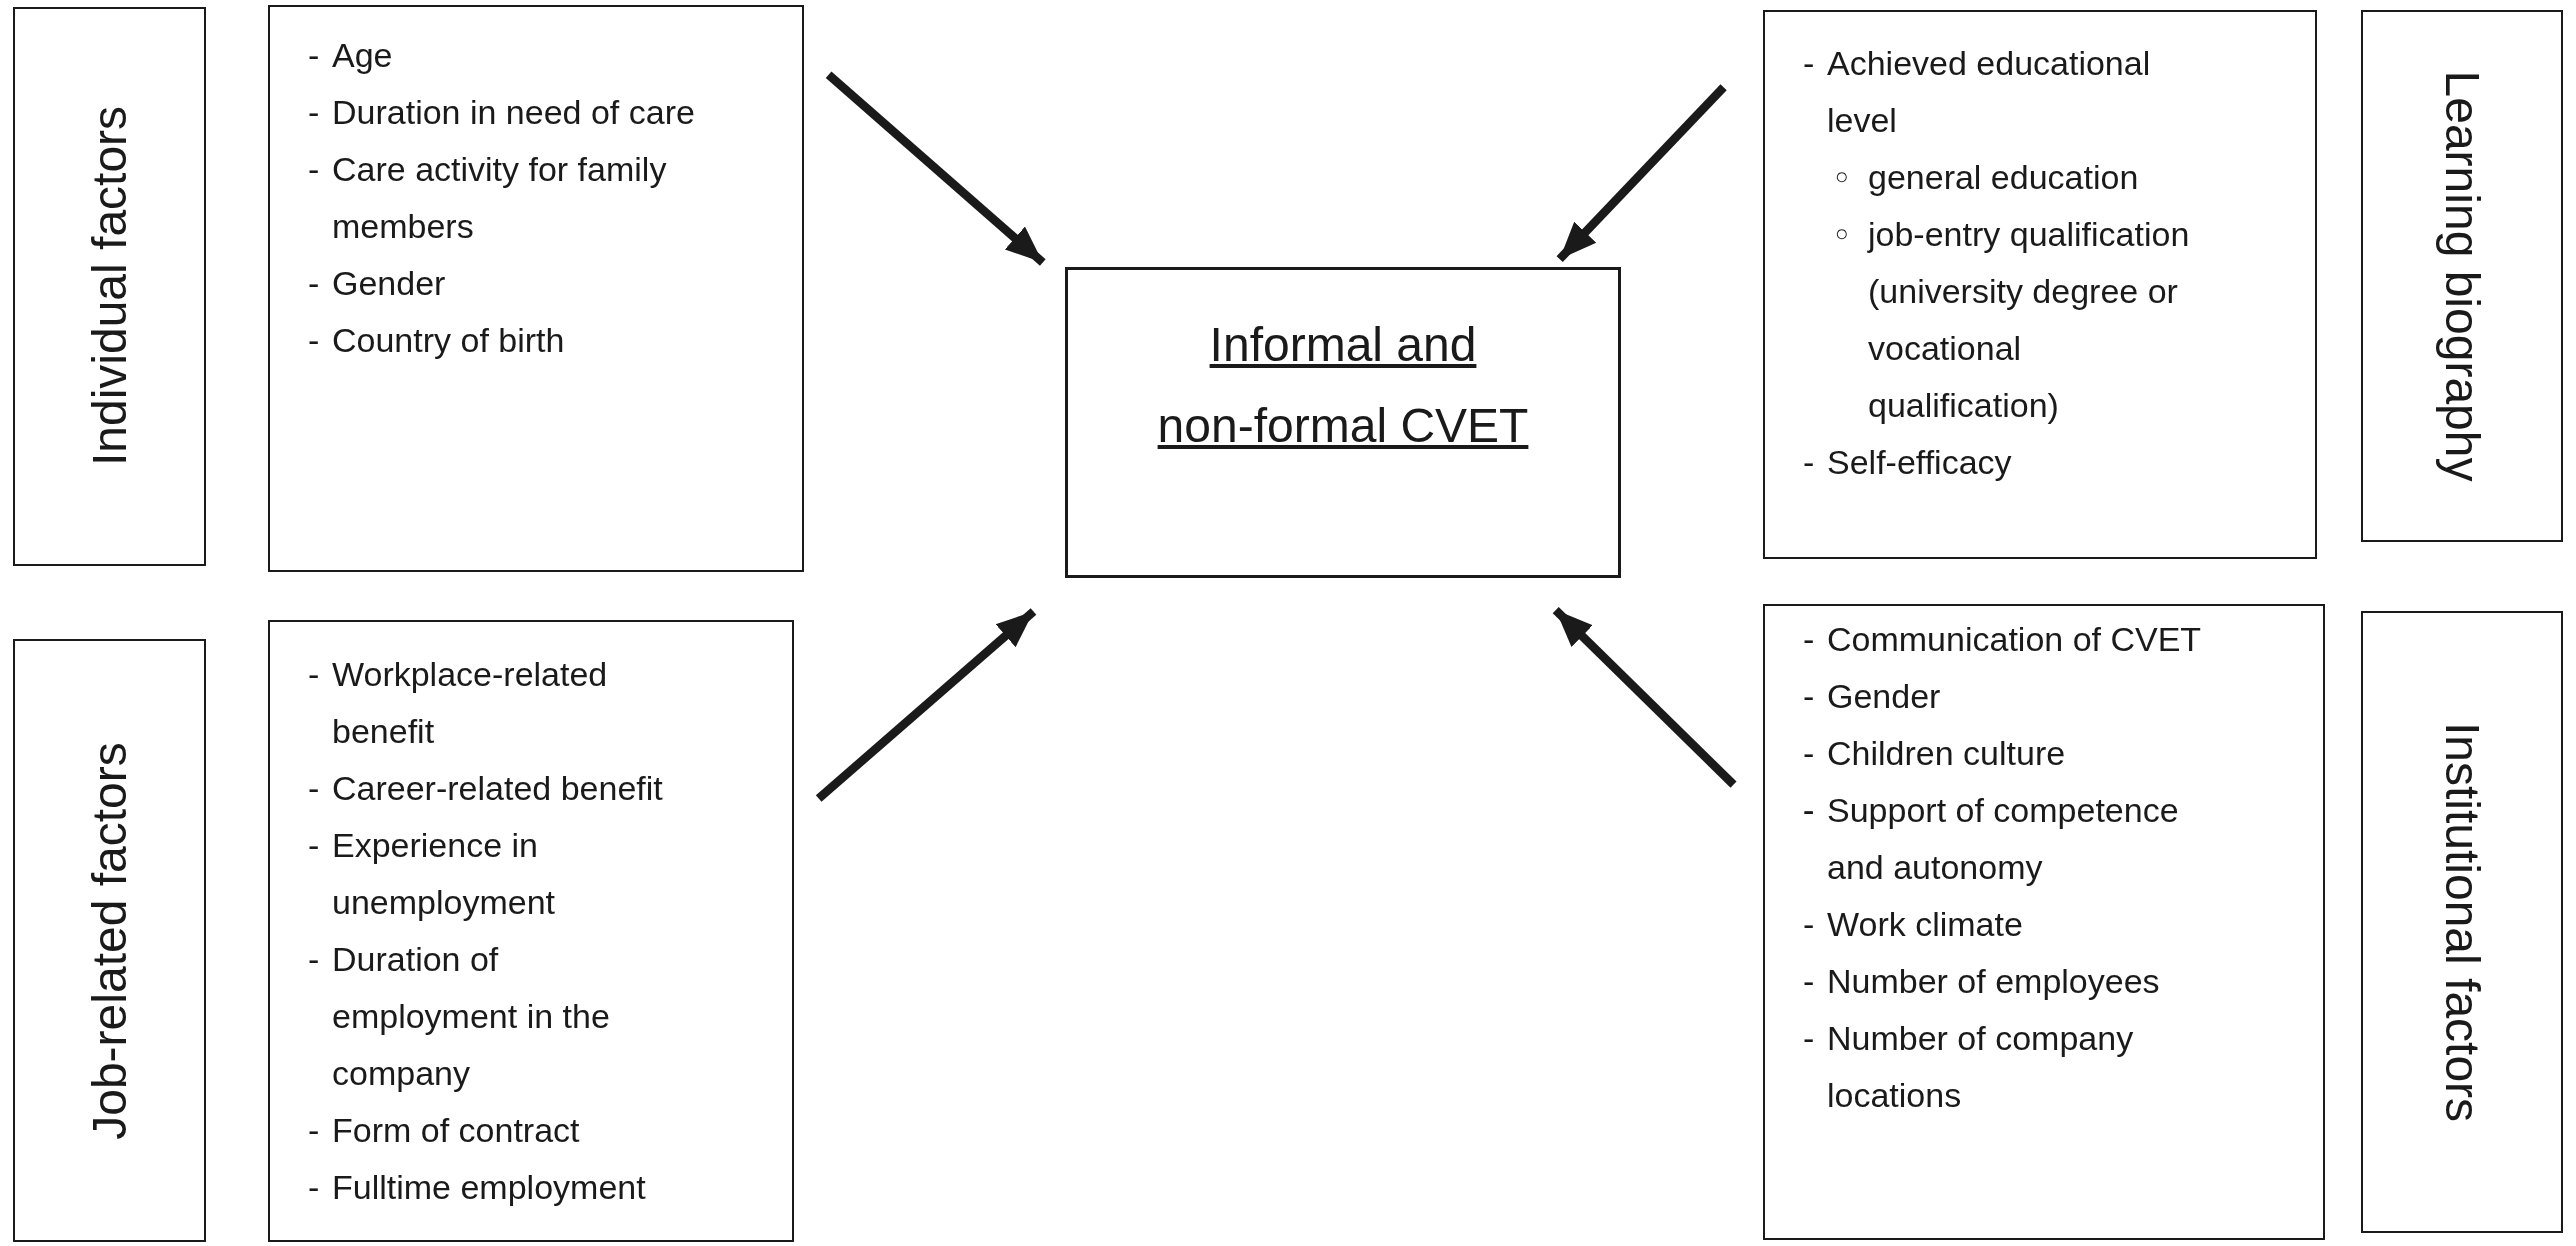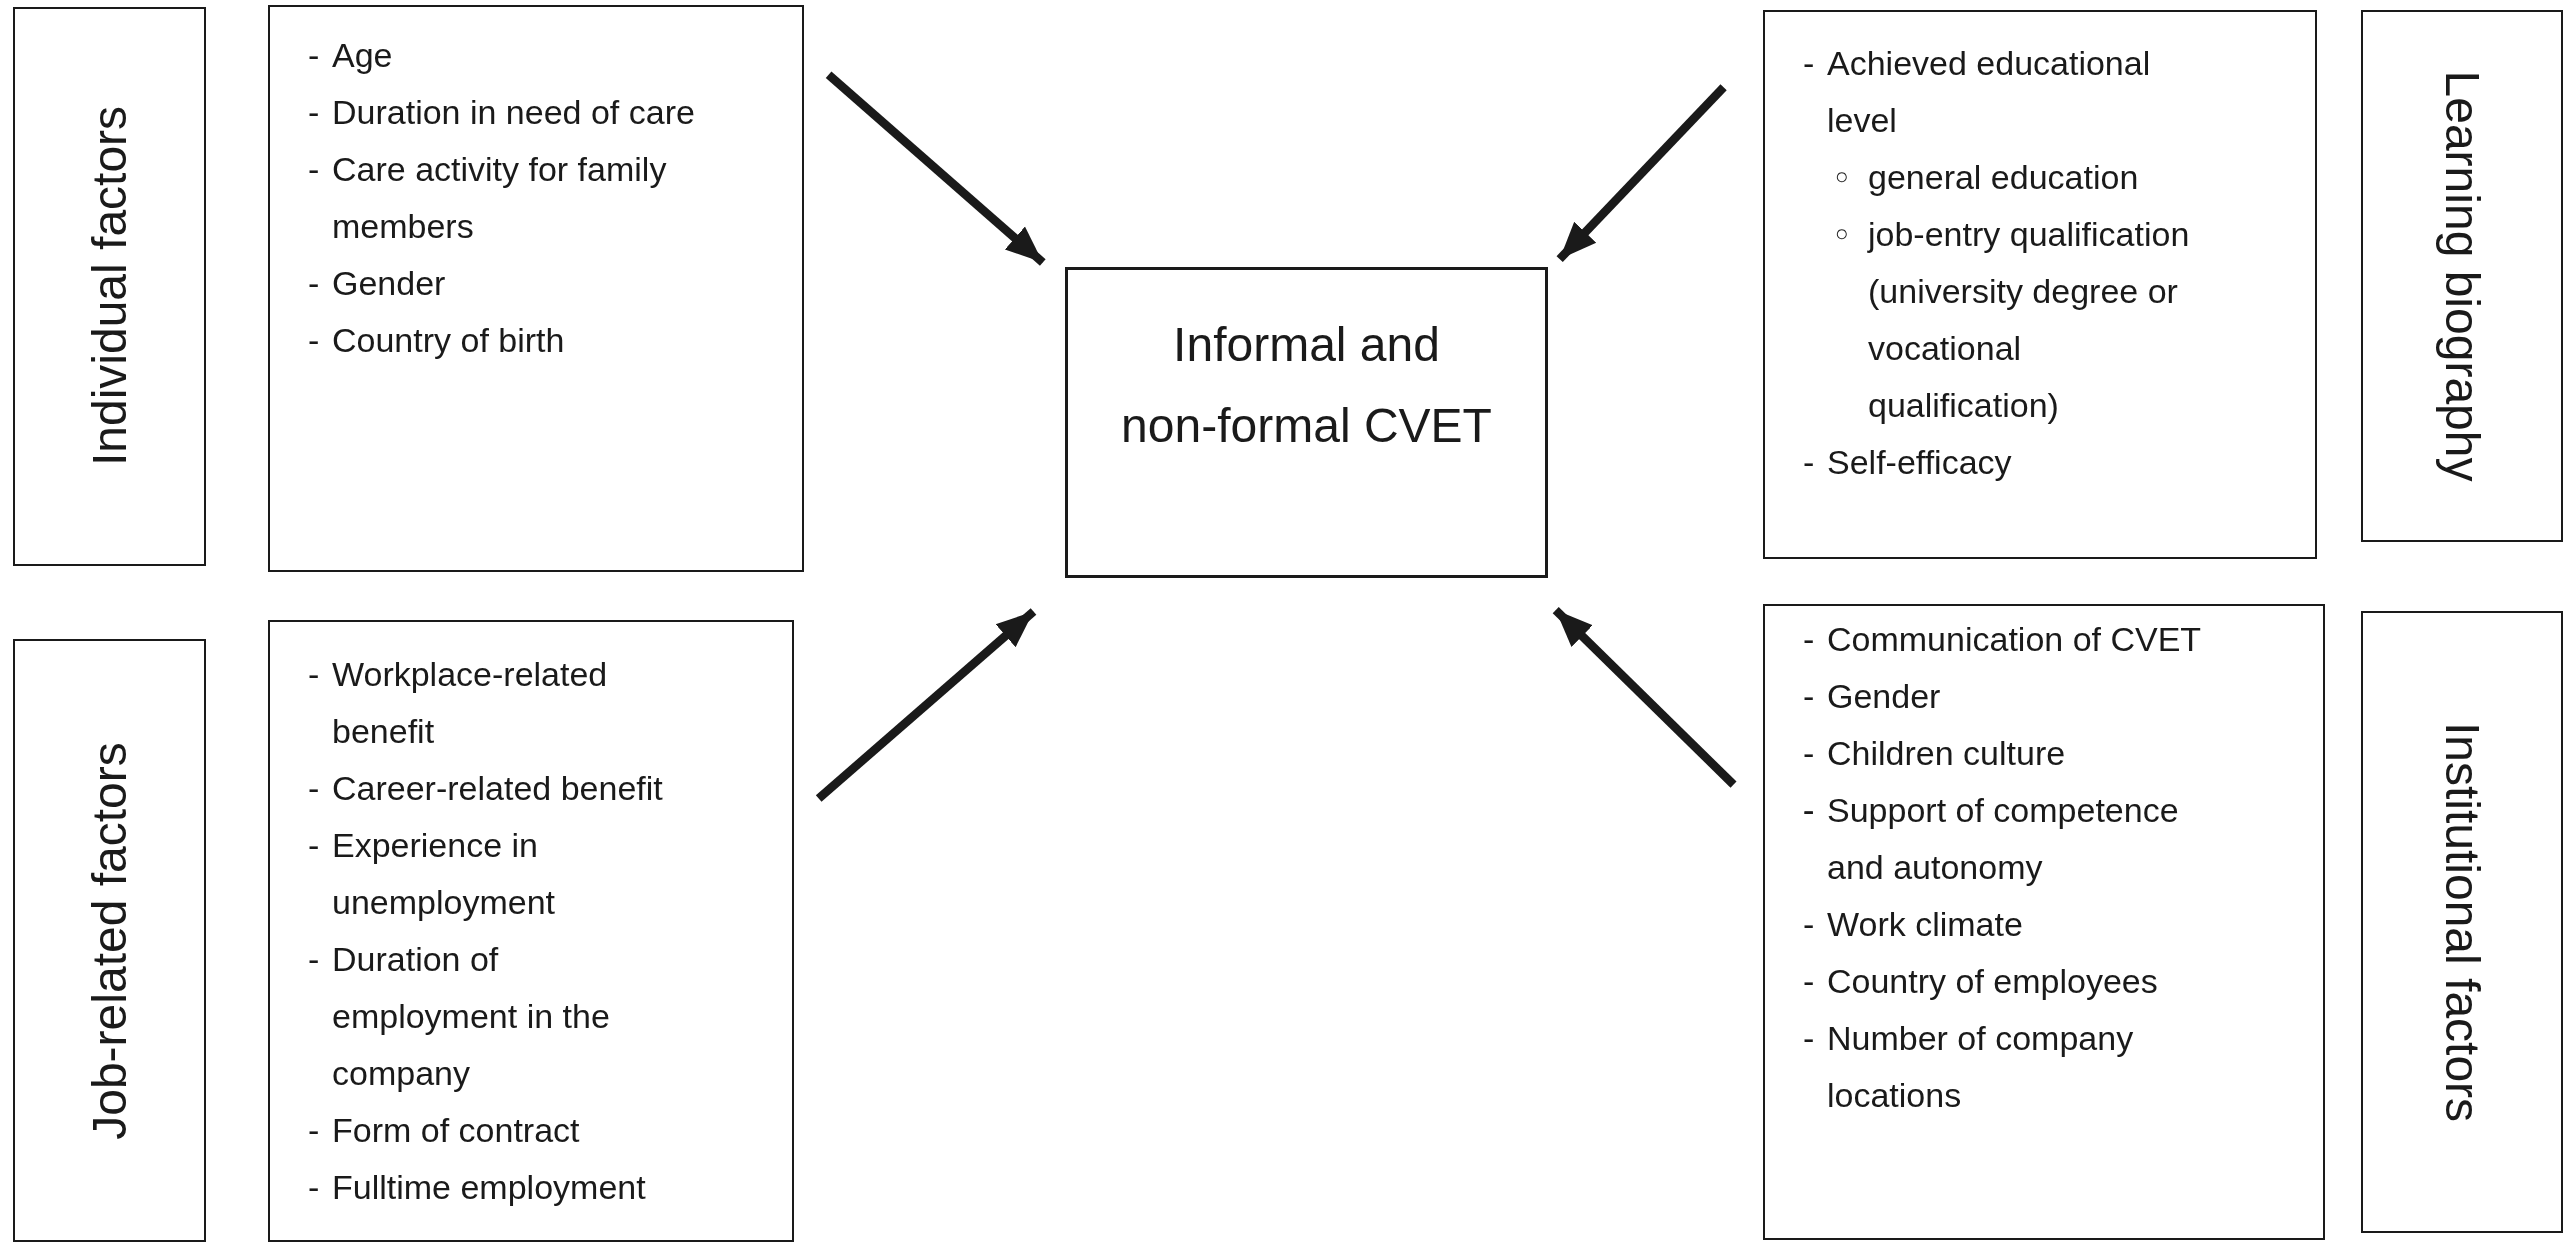--- a/index.html
+++ b/index.html
@@ -97,21 +97,21 @@
     <div class="item"><span class="dash">-</span><span>Career-related benefit</span></div>
     <div class="item"><span class="dash">-</span><span>Experience in
 unemployment</span></div>
     <div class="item"><span class="dash">-</span><span>Duration of
 employment in the
 company</span></div>
     <div class="item"><span class="dash">-</span><span>Form of contract</span></div>
     <div class="item"><span class="dash">-</span><span>Fulltime employment</span></div>
   </div>
 
-  <div class="box center-box" style="left:1065px;top:267px;width:483px;height:311px;">
+  <div class="box center-box" style="left:1065px;top:267px;width:556px;height:311px;text-decoration:underline;">
     <div class="ctitle">Informal and
 non-formal CVET</div>
   </div>
 
   <div class="box items" style="left:1763px;top:10px;width:554px;height:549px;padding-top:22.5px;padding-left:38px;">
     <div class="item"><span class="dash">-</span><span>Achieved educational
 level</span></div>
     <div class="subitem"><span class="circ">○</span><span>general education</span></div>
     <div class="subitem"><span class="circ">○</span><span>job-entry qualification
 (university degree or
@@ -125,21 +125,21 @@
   </div>
 
   <div class="box items" style="left:1763px;top:604px;width:562px;height:636px;padding-top:5.3px;padding-left:38px;">
     <div class="item"><span class="dash">-</span><span>Communication of CVET</span></div>
     <div class="item"><span class="dash">-</span><span>Gender</span></div>
     <div class="item"><span class="dash">-</span><span>Children culture</span></div>
     <div class="item"><span class="dash">-</span></div>
     <div class="item"><span class="dash">-</span><span>Support of competence
 and autonomy</span></div>
     <div class="item"><span class="dash">-</span><span>Work climate</span></div>
-    <div class="item"><span class="dash">-</span><span>Country of employees</span></div>
+    <div class="item"><span class="dash">-</span><span>Number of employees</span></div>
     <div class="item"><span class="dash">-</span><span>Number of company
 locations</span></div>
   </div>
 
   <div class="box vlabel" style="left:2361px;top:611px;width:202px;height:622px;">
     <span class="vtext rot-cw">Institutional factors</span>
   </div>
 
   <svg class="arrows" width="2576" height="1246" viewBox="0 0 3896 1885">
     <defs>

